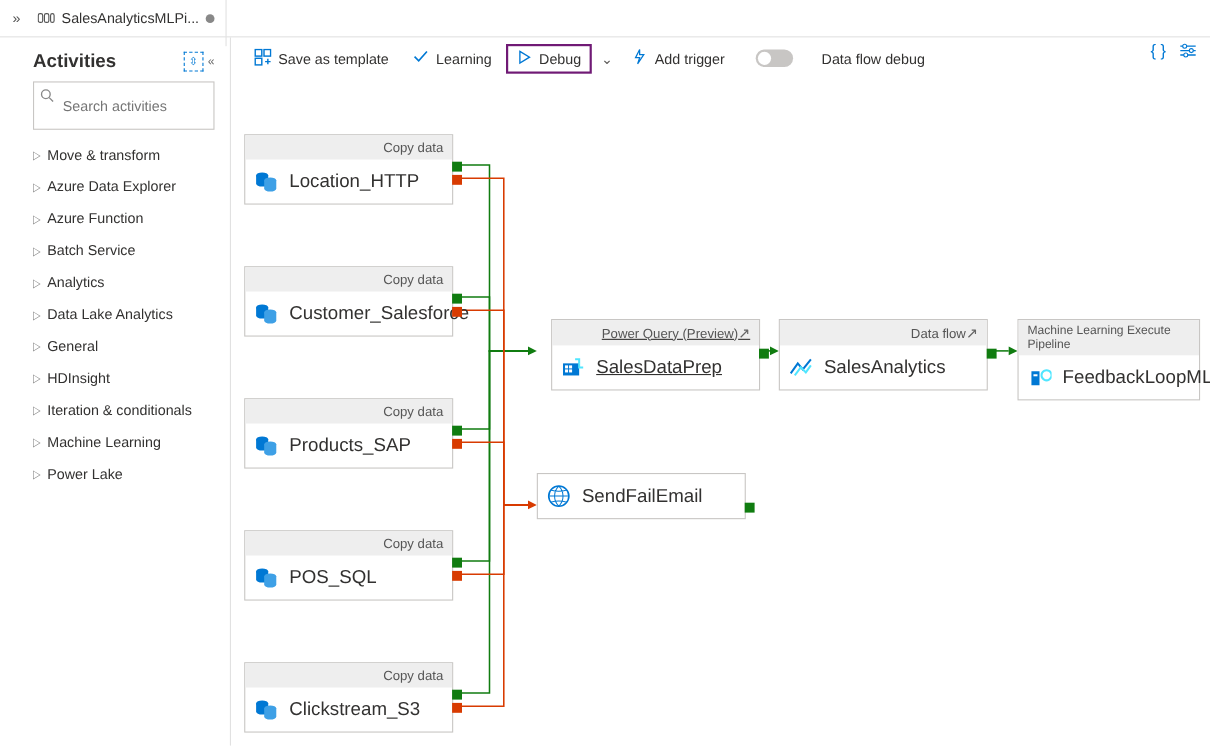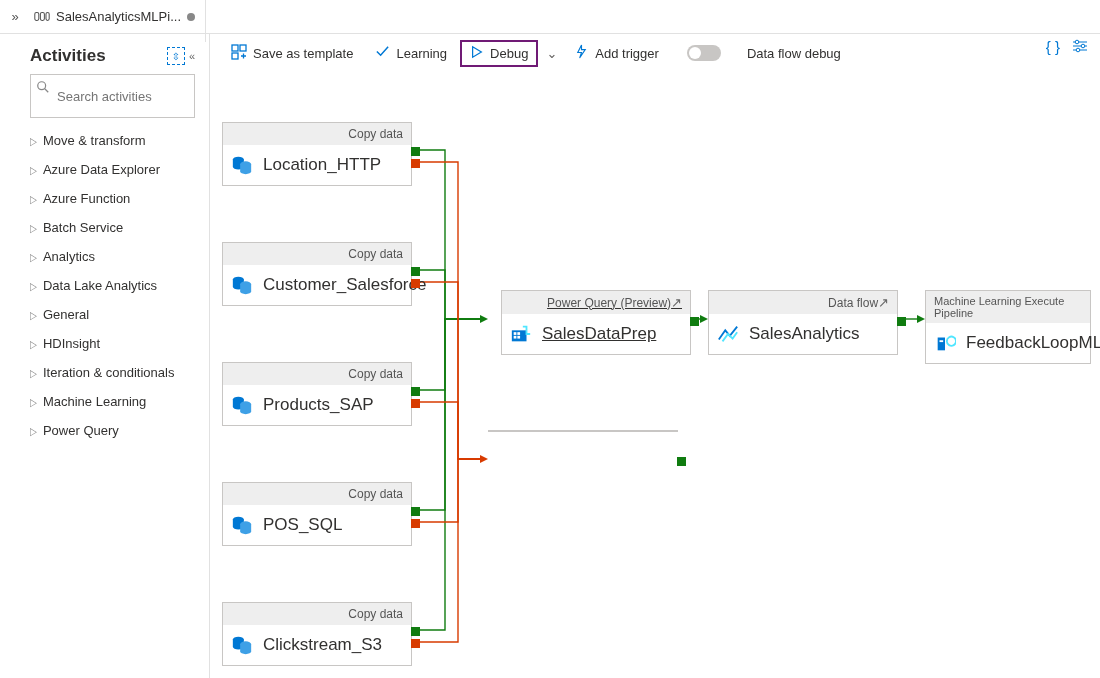--- a/index.html
+++ b/index.html
@@ -117,21 +117,21 @@
         <div class="cat">
           <span class="chev">▷</span>
           <span>Iteration &amp; conditionals</span>
         </div>
         <div class="cat">
           <span class="chev">▷</span>
           <span>Machine Learning</span>
         </div>
         <div class="cat">
           <span class="chev">▷</span>
-          <span>Power Query</span>
+          <span>Power Lake</span>
         </div>
       </div>
   </div>
 
   <div class="canvas-wrap">
     <div class="toolbar">
       <div class="tbtn">
         <span class="ticon"><svg width="16" height="16" viewBox="0 0 16 16">
               <rect x="1" y="1" width="6" height="6" fill="none" stroke="#0078d4" stroke-width="1.3"></rect>
               <rect x="9" y="1" width="6" height="6" fill="none" stroke="#0078d4" stroke-width="1.3"></rect>
@@ -338,18 +338,27 @@
                 <path d="M4 20 L4 6 L12 6 L12 20 Z" fill="#0078d4"></path>
                 <rect x="6" y="9" width="4" height="2" fill="#fff"></rect>
                 <path d="M14 10 a5 5 0 1 1 0 0.01" fill="none" stroke="#50e6ff" stroke-width="2"></path>
               </svg>
             </span>
             <span>FeedbackLoopML</span>
           </div>
       </div>
 
       <div class="node" style="left:278px; top:358px;">
+        <div class="body">
+            <span class="nicon">
+              <svg viewBox="0 0 24 24" width="22" height="22">
+                <circle cx="12" cy="12" r="10" fill="none" stroke="#0078d4" stroke-width="1.6"></circle>
+                <path d="M2 12 h20 M12 2 a14 14 0 0 1 0 20 M12 2 a14 14 0 0 0 0 20 M4 6 a14 6 0 0 0 16 0 M4 18 a14 6 0 0 1 16 0" fill="none" stroke="#0078d4" stroke-width="1"></path>
+              </svg>
+            </span>
+            <span>SendFailEmail</span>
+          </div>
         <div class="port g" style="right:-9px; top:26px;"></div>
       </div>
 
     </div>
   </div>
 </div>
 
 </body></html>

